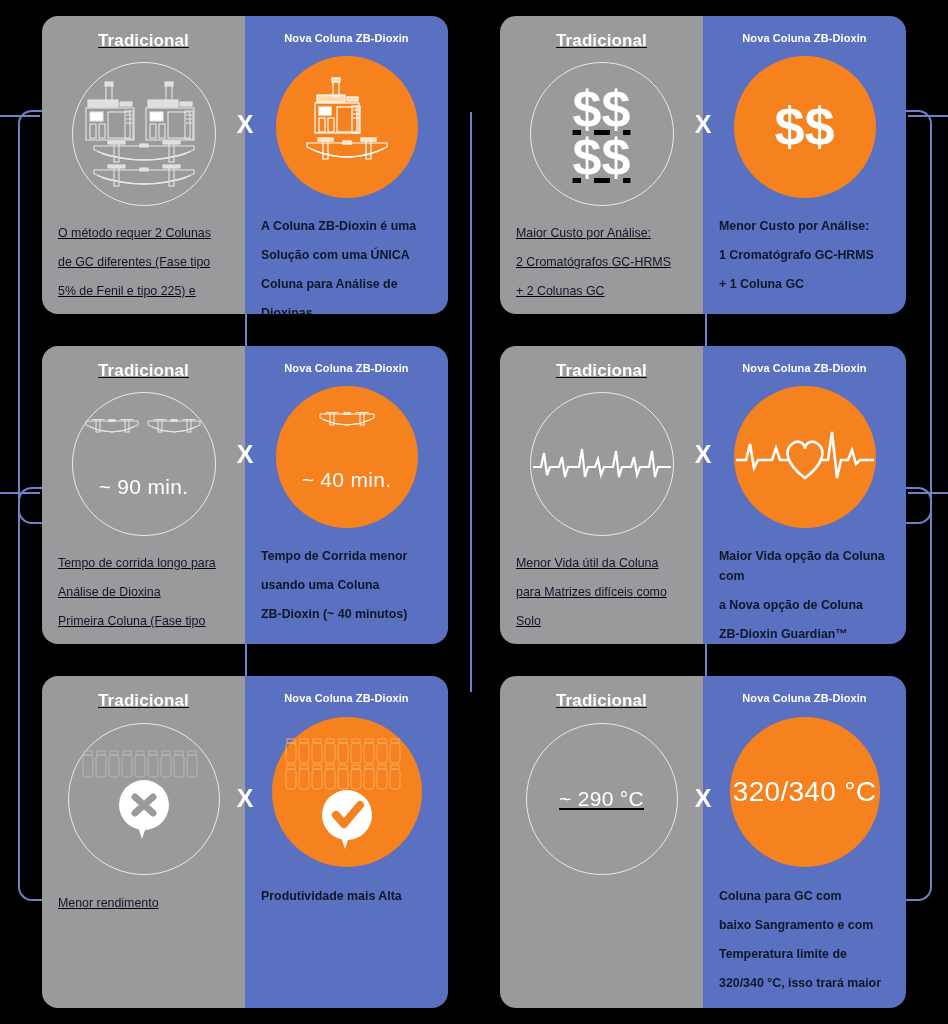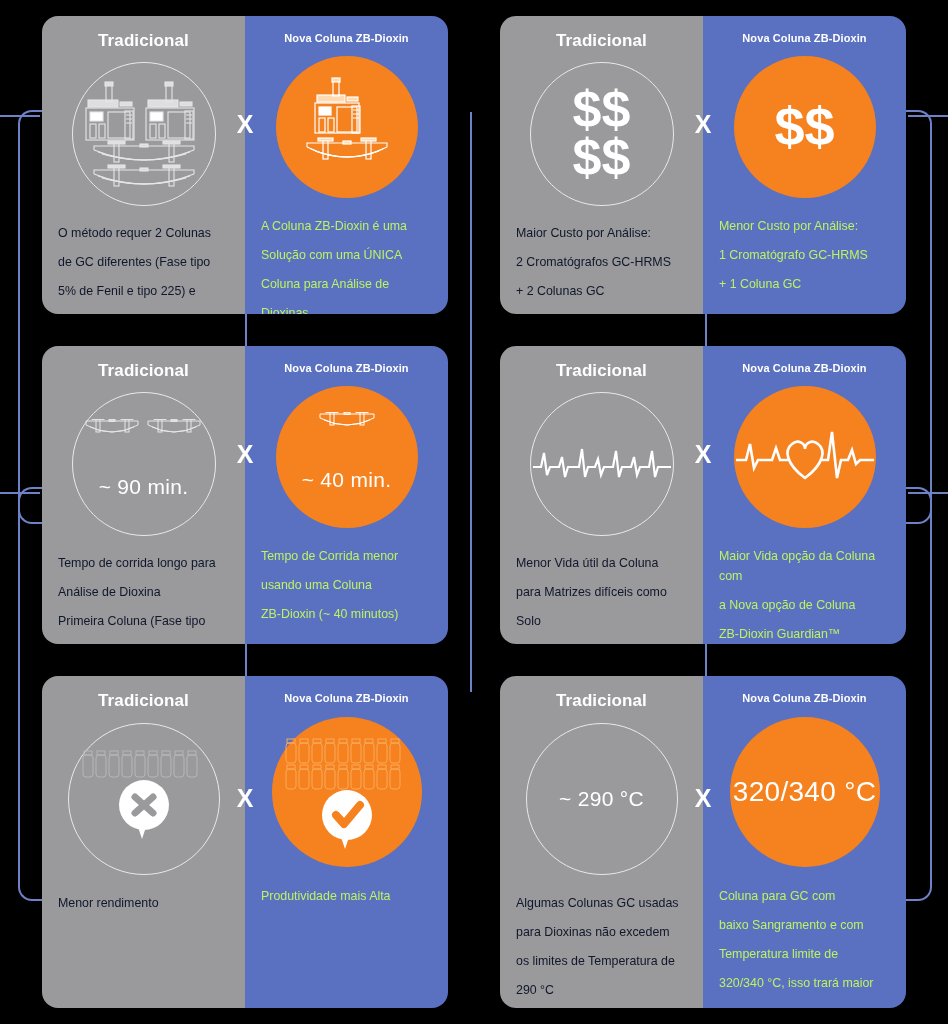--- a/index.html
+++ b/index.html
@@ -8,42 +8,42 @@
 
   
   .bracket{position:absolute;border:2px solid #6e82c8;background:transparent;}
   .br-left{border-right:none;border-radius:14px 0 0 14px;}
   .br-right{border-left:none;border-radius:0 14px 14px 0;}
   .vconn{position:absolute;width:2px;background:#6e82c8;}
   .hconn{position:absolute;height:2px;background:#6e82c8;}
 
   .panel{position:absolute;display:flex;border-radius:16px;overflow:hidden;}
   .half{position:relative;box-sizing:border-box;width:50%;padding:10px 16px 14px;}
-  .half.trad{background:#9a9a9d;}
+  .half.trad{background:#9a9a9d;text-decoration:underline;}
   .half.nova{background:#5a70c0;}
 
   .ptitle{text-align:center;font-weight:bold;font-size:17px;color:#ffffff;
           letter-spacing:.1px;margin:6px 0 0;line-height:1.1;white-space:nowrap;}
   .nova .ptitle{font-size:11px;}
 
   .circlewrap{position:relative;display:flex;align-items:center;justify-content:center;
               margin-top:8px;height:150px;}
   .circ{width:142px;height:142px;border-radius:50%;display:flex;align-items:center;
         justify-content:center;position:relative;}
   .circ.outline{border:1.6px solid #e8e8ea;background:transparent;}
   .circ.solid{background:#f5821f;}
 
   .bigtext{color:#fff;font-size:21px;font-weight:400;letter-spacing:.3px;white-space:nowrap;}
   .bigtext.sm{font-size:28px;}
   .money{color:#fff;font-weight:bold;line-height:.92;text-align:center;}
   .money.four{font-size:52px;}
   .money.two{font-size:54px;}
 
   .body{color:#0f172a;font-size:12.4px;line-height:1.62;margin-top:14px;}
-  .nova .body{color:#bef264;}
+  .nova .body{color:#0f172a;font-weight:bold;}
   .body p{margin:0 0 9px;}
   .body p:last-child{margin-bottom:0;}
 
   .xmark{position:absolute;z-index:5;color:#fff;font-weight:bold;font-size:25px;
          line-height:1;transform:translate(-50%,-50%);}
   .timeval{position:absolute;left:50%;top:58%;transform:translateX(-50%);}
   .ico-top{position:absolute;left:50%;top:22%;transform:translateX(-50%);}
   svg{display:block;}
 </style>
 </head>
@@ -464,26 +464,20 @@
   </div>
 
   <div class="panel" style="left:500px;top:676px;width:406px;height:332px;">
     <div class="half trad">
       <div class="ptitle">Tradicional</div>
       <div class="circlewrap" style="height:160px;">
         <div class="circ outline" style="width:150px;height:150px;">
           <div class="bigtext">~ 290 °C</div>
         </div>
       </div>
-      <div class="body">
-        <p>Algumas Colunas GC usadas</p>
-          <p>para Dioxinas não excedem</p>
-        <p>os limites de Temperatura de</p>
-          <p>290 °C</p>
-      </div>
     </div>
     <div class="half nova">
       <div class="ptitle">Nova Coluna ZB-Dioxin</div>
       <div class="circlewrap" style="height:160px;">
         <div class="circ solid" style="width:150px;height:150px;">
           <div class="bigtext sm">320/340 °C</div>
         </div>
       </div>
       <div class="body">
         <p>Coluna para GC com</p>

